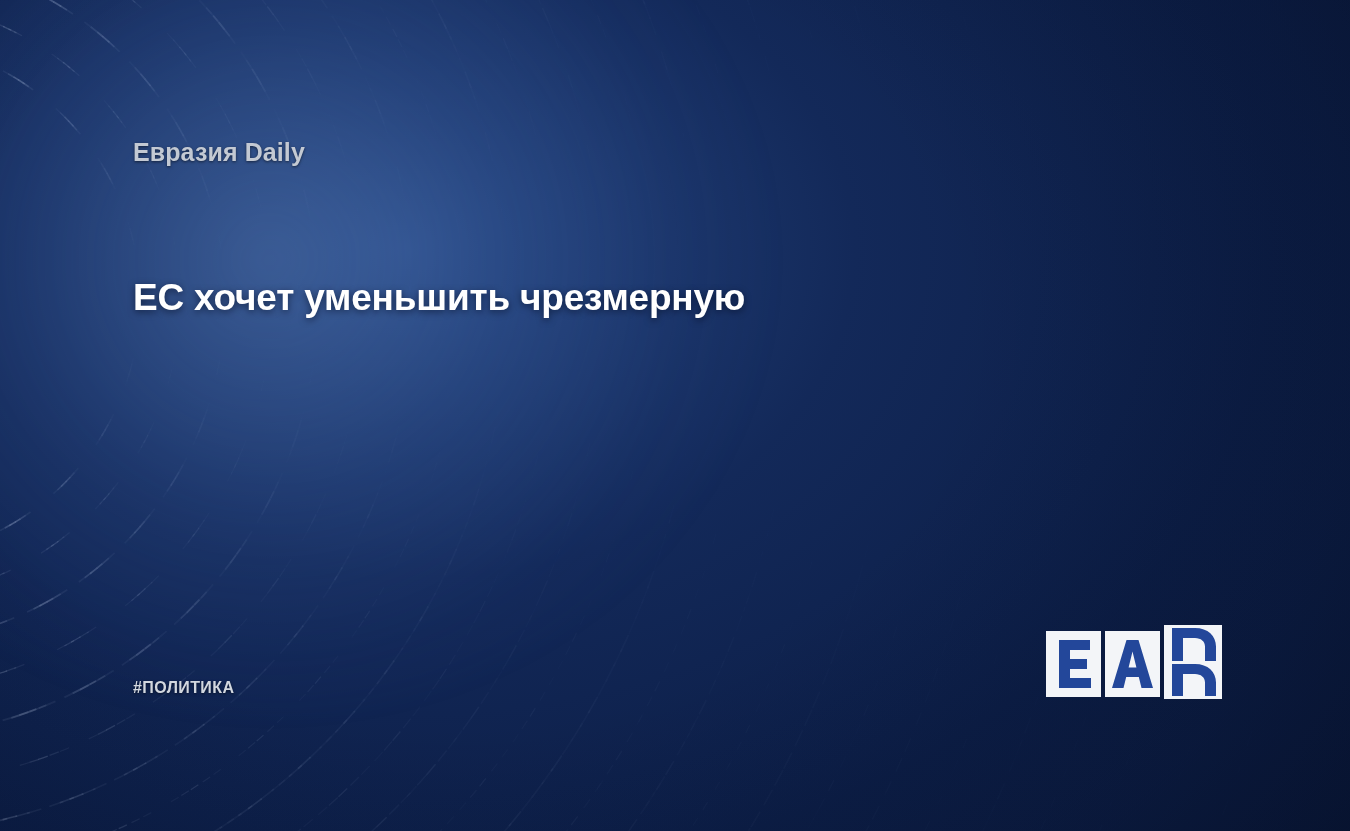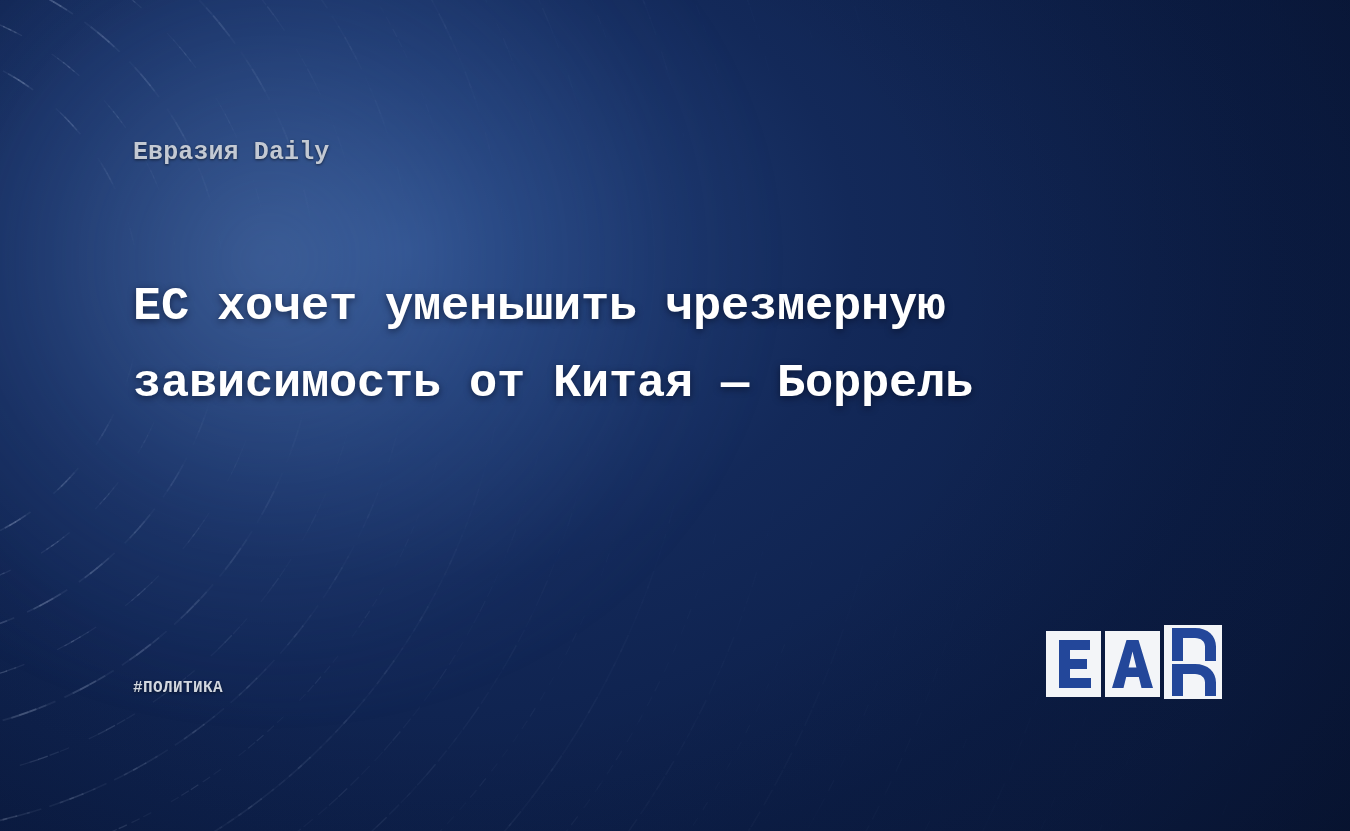--- a/index.html
+++ b/index.html
@@ -11,21 +11,20 @@
   body {
     font-family: "Liberation Sans", "DejaVu Sans", sans-serif;
   }
 
   .card {
     position: relative;
     width: 1350px;
     height: 831px;
     overflow: hidden;
     background: #c2410c;
-    font-family: Liberation Mono, monospace;
   }
 
   
   .bg-base {
     position: absolute;
     inset: 0;
     background:
       radial-gradient(ellipse 900px 760px at 14% 34%,
           #2d4f93 0%,
           #234283 18%,
@@ -89,21 +88,21 @@
     color: #c3c9d3;
     text-shadow: 0 1px 3px rgba(0,0,0,0.55);
     white-space: nowrap;
   }
 
   .headline {
     position: absolute;
     left: 133px;
     top: 268px;
     width: 960px;
-    font-size: 47px;
+    font-size: 37px;
     font-weight: bold;
     line-height: 1.64;
     color: #ffffff;
     letter-spacing: -0.2px;
     text-shadow: 0 2px 7px rgba(2,8,24,0.55);
   }
   .headline .hl-line {
     display: block;
     white-space: nowrap;
   }
@@ -221,21 +220,20 @@
   </svg>
 
   <div class="vignette"></div>
 
   <div class="content">
 
     <div class="brand">Евразия Daily</div>
 
     <div class="headline">
       <span class="hl-line">ЕС хочет уменьшить чрезмерную</span>
-      <span class="hl-line">зависимость от Китая — Боррель</span>
     </div>
 
     <div class="topic-tag">#ПОЛИТИКА</div>
 
     <div class="logo">
       <div class="logo-tile tile-e"></div>
       <div class="logo-tile tile-a"></div>
       <div class="logo-tile tile-d-top"></div>
       <div class="logo-tile tile-d-bottom"></div>
 

